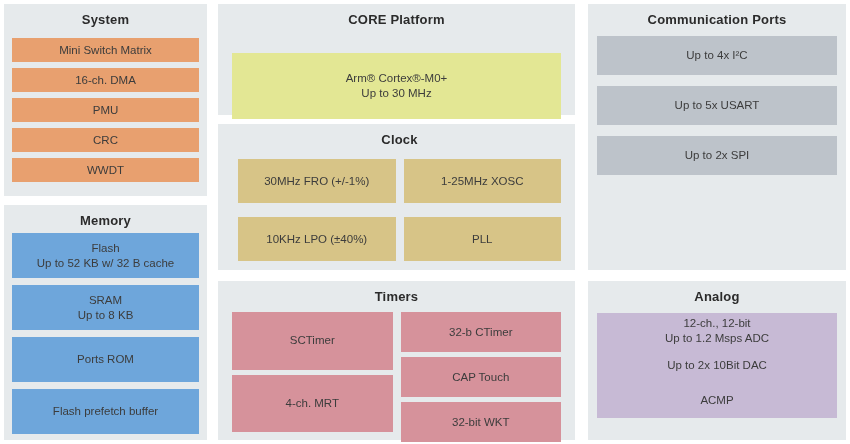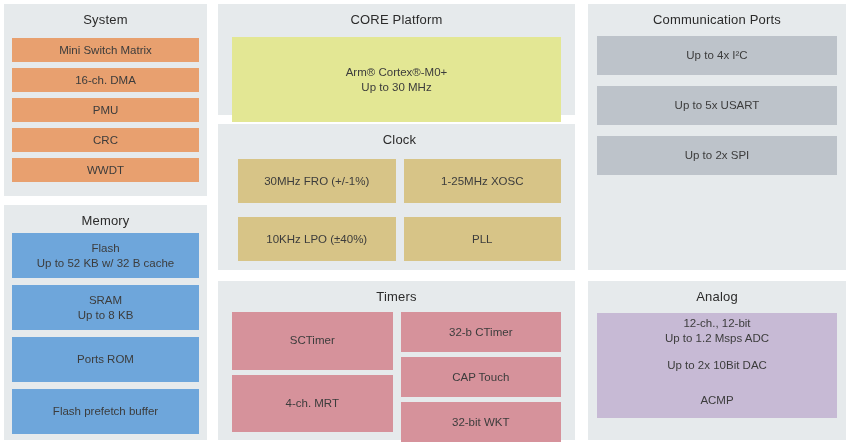--- a/index.html
+++ b/index.html
@@ -11,21 +11,21 @@
   .col-left{left:4px;width:203px;}
   .col-mid{left:218px;width:357px;}
   .col-right{left:588px;width:258px;}
 
   .panel{
     background:var(--panel-bg,#E6EAEC);
     box-sizing:border-box;
     padding:8px 8px 0 8px;
   }
   .panel h2{
-    margin:0;font-size:13px;line-height:16px;font-weight:normal;
+    margin:0;font-size:13px;line-height:16px;font-weight:bold;
     color:#2B2B2B;text-align:center;letter-spacing:.2px;
   }
   .blocks{display:flex;flex-direction:column;}
 
   
   .block{
     display:flex;flex-direction:column;align-items:center;justify-content:center;
     text-align:center;color:#3C3C3C;font-size:11.5px;line-height:15px;
     box-sizing:border-box;flex:none;
   }
@@ -34,21 +34,21 @@
   .panel-system{height:192px;margin-bottom:9px;}
   .panel-system .blocks{margin-top:10px;gap:6px;}
   .panel-system .block{height:24px;background:var(--system-block,#E8A06F);}
   .panel-memory{height:235px;}
   .panel-memory .blocks{margin-top:4px;gap:7px;}
   .panel-memory .block{height:45px;background:var(--memory-block,#6EA6DB);}
 
   
   .panel-core{height:111px;margin-bottom:9px;padding-left:14px;padding-right:14px;}
   .panel-core .blocks{margin-top:9px;}
-  .panel-core .block{height:85px;background:var(--core-block,#E3E794);}
+  .panel-core .block{height:66px;background:var(--core-block,#E3E794);margin-top:16px;}
   .panel-clock{height:146px;margin-bottom:11px;padding-left:20px;padding-right:14px;}
   .panel-clock .grid{margin-top:11px;display:grid;grid-template-columns:1fr 1fr;column-gap:8px;row-gap:14px;}
   .panel-clock .block{height:44px;background:var(--clock-block,#D7C487);}
   .panel-timers{height:159px;padding-left:14px;padding-right:14px;}
   .panel-timers .grid{margin-top:7px;display:grid;grid-template-columns:1fr 1fr;column-gap:8px;}
   .panel-timers .subcol{display:flex;flex-direction:column;gap:5px;}
   .panel-timers .block{background:var(--timers-block,#D6929B);}
   .panel-timers .tall{height:57.5px;}
   .panel-timers .short{height:40px;}
 

